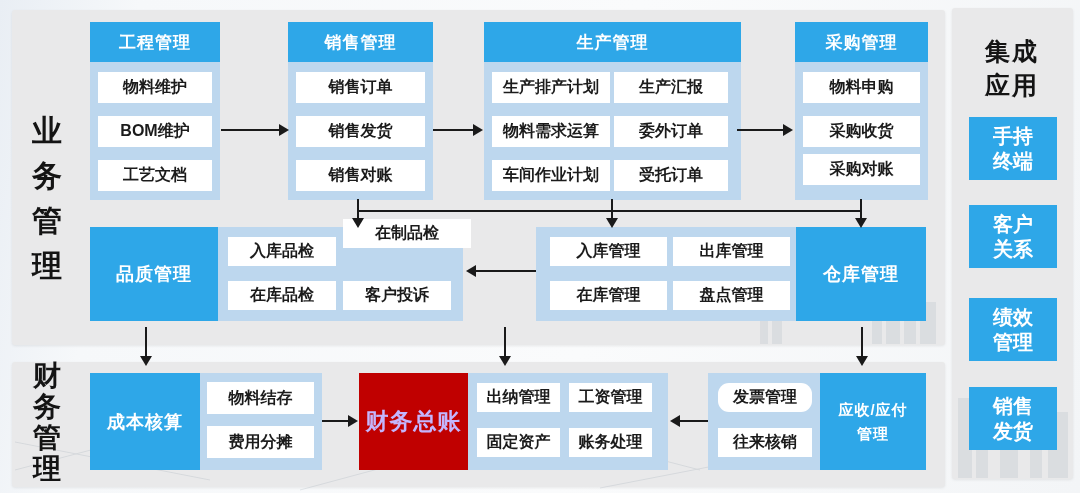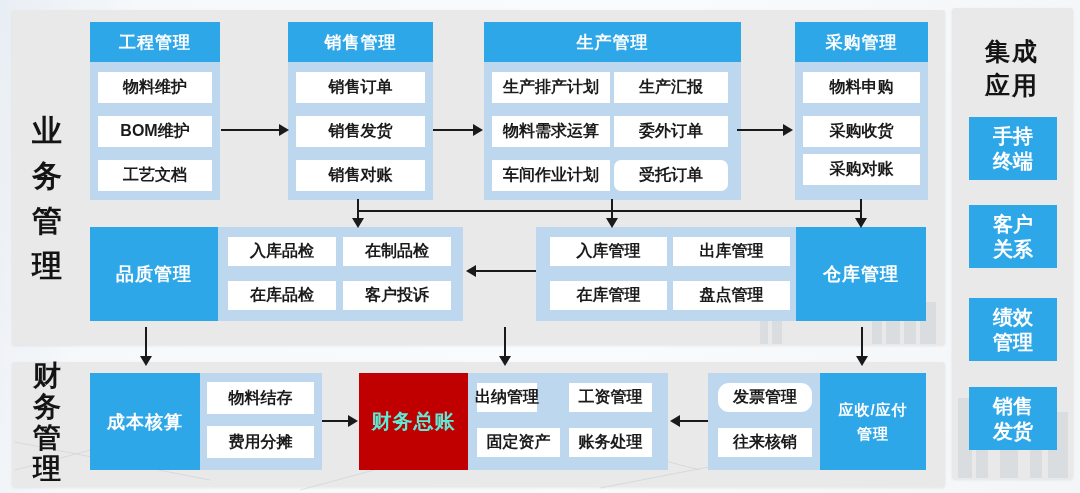--- a/index.html
+++ b/index.html
@@ -11,22 +11,22 @@
   .panel{position:absolute;background:#e9e9ea;border-radius:3px;box-shadow:0 1px 3px rgba(0,0,0,.08);z-index:0;}
   .wm{position:absolute;left:0;top:0;z-index:1;pointer-events:none;}
   .abs{position:absolute;z-index:2;box-sizing:border-box;}
   .group{background:#bdd7ee;}
   .ghead{background:#2ea7e8;color:#fff;display:flex;align-items:center;justify-content:center;
          font-size:17px;font-weight:700;letter-spacing:1px;}
   .wbox{background:#fff;color:#1b1b1b;display:flex;align-items:center;justify-content:center;
         font-size:16px;font-weight:700;white-space:nowrap;}
   .bbox{background:#2ea7e8;color:#fff;display:flex;align-items:center;justify-content:center;
         font-size:18px;font-weight:700;text-align:center;letter-spacing:1px;}
-  .rbox{background:#c00000;color:#5eead4;display:flex;align-items:center;justify-content:center;
-        font-size:20px;font-weight:700;letter-spacing:1px;}
+  .rbox{background:#c00000;color:#c4b5fd;display:flex;align-items:center;justify-content:center;
+        font-size:23px;font-weight:700;letter-spacing:1px;}
   .vlabel{font-size:30px;font-weight:700;color:#141414;text-align:center;
           word-break:break-all;line-height:45px;}
   .vlabel.fin{font-size:28px;line-height:31px;}
   .inttitle{font-size:25px;font-weight:700;color:#141414;text-align:center;
             word-break:break-all;line-height:34px;letter-spacing:2px;}
   .intbox{background:#2ea7e8;color:#fff;display:flex;align-items:center;justify-content:center;
           font-size:20px;font-weight:700;}
   .intbox span{display:block;width:46px;margin:0 auto;text-align:center;
                word-break:break-all;line-height:25px;}
   .arspan{display:block;width:84px;margin:0 auto;text-align:center;
@@ -84,50 +84,50 @@
   <div class="abs wbox" style="left:296px;top:116px;width:129px;height:31px;">销售发货</div>
   <div class="abs wbox" style="left:296px;top:160px;width:129px;height:31px;">销售对账</div>
 
   <div class="abs group" style="left:484px;top:22px;width:257px;height:178px;"></div>
   <div class="abs ghead" style="left:484px;top:22px;width:257px;height:40px;">生产管理</div>
   <div class="abs wbox" style="left:492px;top:72px;width:118px;height:31px;">生产排产计划</div>
   <div class="abs wbox" style="left:492px;top:116px;width:118px;height:31px;">物料需求运算</div>
   <div class="abs wbox" style="left:492px;top:160px;width:118px;height:31px;">车间作业计划</div>
   <div class="abs wbox" style="left:614px;top:72px;width:114px;height:31px;">生产汇报</div>
   <div class="abs wbox" style="left:614px;top:116px;width:114px;height:31px;">委外订单</div>
-  <div class="abs wbox" style="left:614px;top:160px;width:114px;height:31px;border-radius:7px;">受托订单</div>
+  <div class="abs wbox" style="left:614px;top:160px;width:114px;height:31px;">受托订单</div>
 
   <div class="abs group" style="left:795px;top:22px;width:133px;height:178px;"></div>
   <div class="abs ghead" style="left:795px;top:22px;width:133px;height:40px;">采购管理</div>
   <div class="abs wbox" style="left:803px;top:72px;width:117px;height:31px;">物料申购</div>
   <div class="abs wbox" style="left:803px;top:116px;width:117px;height:31px;">采购收货</div>
   <div class="abs wbox" style="left:803px;top:154px;width:117px;height:31px;">采购对账</div>
 
   <div class="abs group" style="left:90px;top:227px;width:373px;height:94px;"></div>
   <div class="abs bbox" style="left:90px;top:227px;width:128px;height:94px;">品质管理</div>
   <div class="abs wbox" style="left:228px;top:237px;width:108px;height:29px;">入库品检</div>
-  <div class="abs wbox" style="left:343px;top:237px;width:108px;height:29px;">在制品检</div>
+  <div class="abs wbox" style="left:343px;top:219px;width:128px;height:29px;">在制品检</div>
   <div class="abs wbox" style="left:228px;top:281px;width:108px;height:29px;">在库品检</div>
   <div class="abs wbox" style="left:343px;top:281px;width:108px;height:29px;">客户投诉</div>
 
   <div class="abs group" style="left:536px;top:227px;width:390px;height:94px;"></div>
   <div class="abs bbox" style="left:796px;top:227px;width:130px;height:94px;">仓库管理</div>
   <div class="abs wbox" style="left:550px;top:237px;width:117px;height:29px;">入库管理</div>
   <div class="abs wbox" style="left:673px;top:237px;width:117px;height:29px;">出库管理</div>
   <div class="abs wbox" style="left:550px;top:281px;width:117px;height:29px;">在库管理</div>
   <div class="abs wbox" style="left:673px;top:281px;width:117px;height:29px;">盘点管理</div>
 
   <div class="abs group" style="left:90px;top:373px;width:232px;height:97px;"></div>
   <div class="abs bbox" style="left:90px;top:373px;width:110px;height:97px;">成本核算</div>
   <div class="abs wbox" style="left:207px;top:382px;width:107px;height:32px;">物料结存</div>
   <div class="abs wbox" style="left:207px;top:426px;width:107px;height:32px;">费用分摊</div>
 
   <div class="abs rbox" style="left:359px;top:373px;width:109px;height:97px;">财务总账</div>
   <div class="abs group" style="left:468px;top:373px;width:200px;height:97px;"></div>
-  <div class="abs wbox" style="left:477px;top:383px;width:60px;height:29px;">出纳管理</div>
+  <div class="abs wbox" style="left:477px;top:383px;width:83px;height:29px;">出纳管理</div>
   <div class="abs wbox" style="left:569px;top:383px;width:83px;height:29px;">工资管理</div>
   <div class="abs wbox" style="left:477px;top:428px;width:83px;height:29px;">固定资产</div>
   <div class="abs wbox" style="left:569px;top:428px;width:83px;height:29px;">账务处理</div>
 
   <div class="abs group" style="left:708px;top:373px;width:218px;height:97px;"></div>
   <div class="abs bbox" style="left:820px;top:373px;width:106px;height:97px;">
       <span class="arspan">应收/应付管理</span>
     </div>
   <div class="abs wbox" style="left:718px;top:383px;width:94px;height:29px;border-radius:11px;">发票管理</div>
   <div class="abs wbox" style="left:718px;top:428px;width:94px;height:29px;">往来核销</div>

